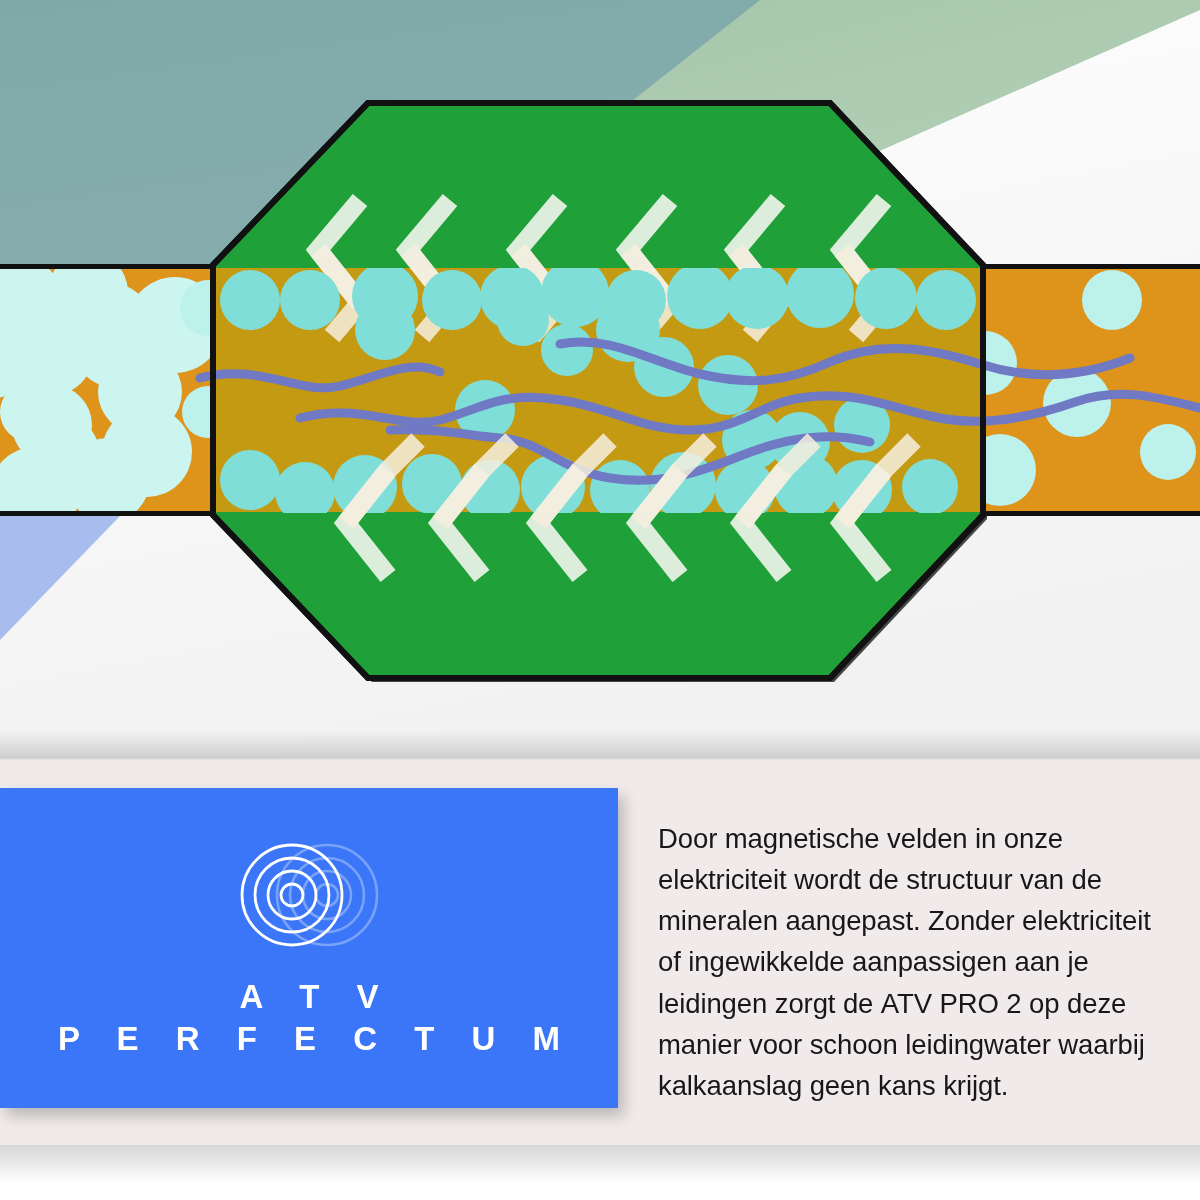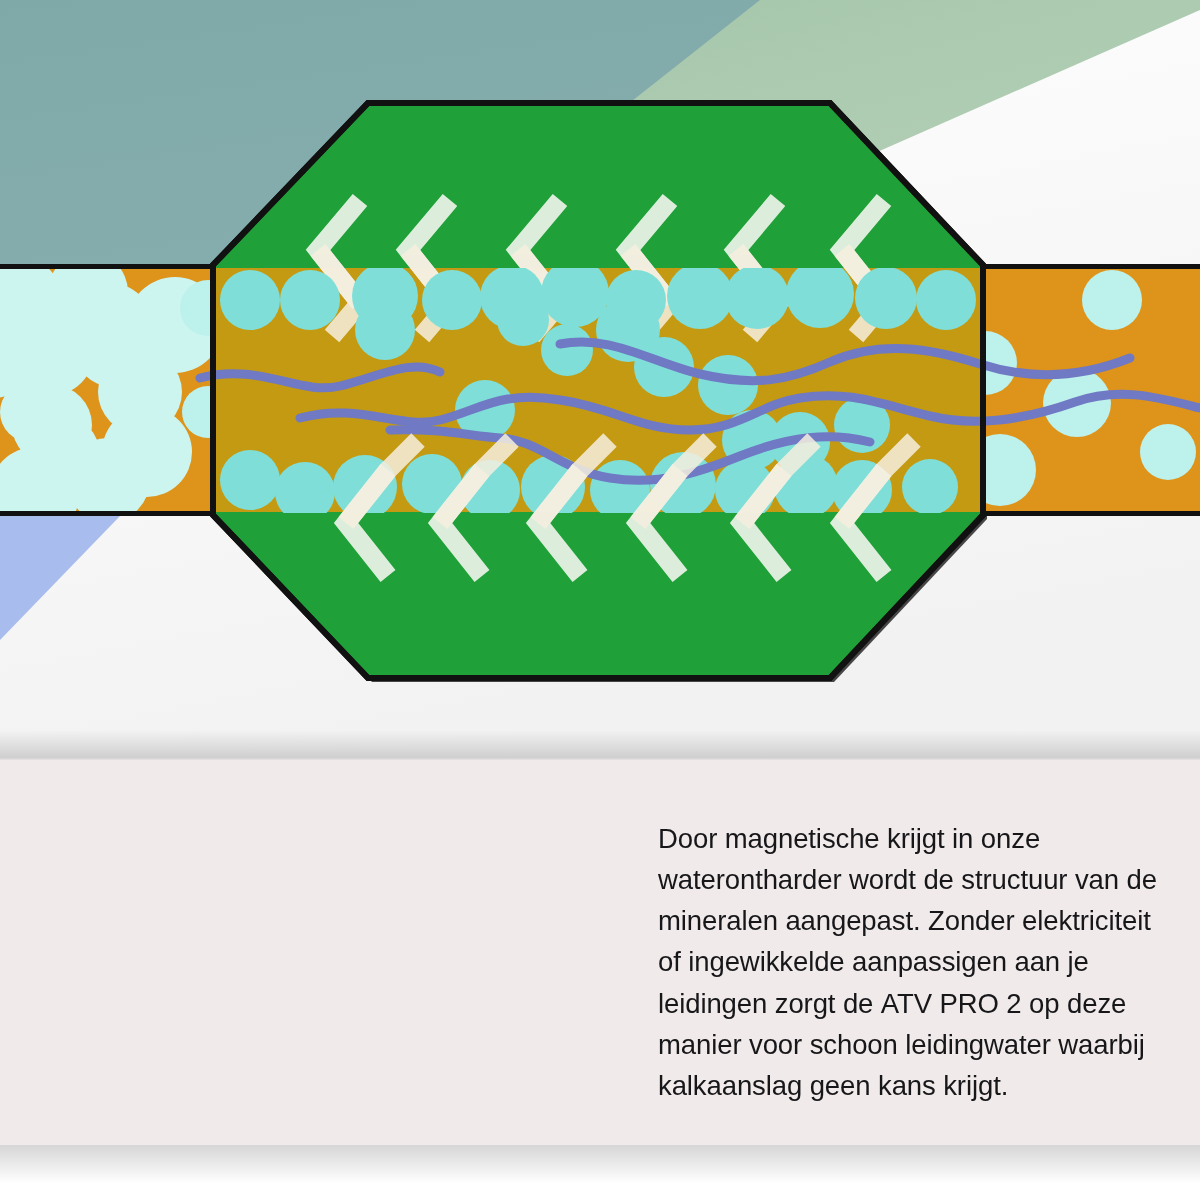--- a/index.html
+++ b/index.html
@@ -235,18 +235,38 @@
         <rect x="0" y="511" width="213" height="5" fill="#111111"></rect>
         <rect x="983" y="511" width="217" height="5" fill="#111111"></rect>
       </g>
     </svg>
   </div>
 
   <div class="panel-edge-fade"></div>
 
   <div class="bottom-panel">
 
-
-    <p class="desc"><span>Door magnetische krijgt in onze waterontharder wordt de structuur van de mineralen aangepast. Zonder elektriciteit of ingewikkelde aanpassigen aan je leidingen zorgt de </span><b>ATV PRO 2</b><span> op deze manier voor schoon leidingwater waarbij kalkaanslag geen kans krijgt.</span></p>
+    <div class="logo-box">
+      <svg class="logo-mark" viewBox="0 0 180 118">
+        <g fill="none" stroke="#ffffff" stroke-width="2.6" opacity="0.32">
+          <circle cx="108" cy="59" r="50"></circle>
+          <circle cx="108" cy="59" r="37"></circle>
+          <circle cx="108" cy="59" r="24"></circle>
+          <circle cx="108" cy="59" r="11"></circle>
+        </g>
+        <g fill="none" stroke="#ffffff" stroke-width="2.8">
+          <circle cx="73" cy="59" r="50"></circle>
+          <circle cx="73" cy="59" r="37"></circle>
+          <circle cx="73" cy="59" r="24"></circle>
+          <circle cx="73" cy="59" r="11"></circle>
+        </g>
+      </svg>
+      <div class="logo-text">
+        <span class="logo-line1">A T V</span>
+        <span class="logo-line2">P E R F E C T U M</span>
+      </div>
+    </div>
+
+    <p class="desc"><span>Door magnetische velden in onze elektriciteit wordt de structuur van de mineralen aangepast. Zonder elektriciteit of ingewikkelde aanpassigen aan je leidingen zorgt de </span><b>ATV PRO 2</b><span> op deze manier voor schoon leidingwater waarbij kalkaanslag geen kans krijgt.</span></p>
   </div>
 
   <div class="page-bottom-fade"></div>
 </div>
 
 </body></html>

